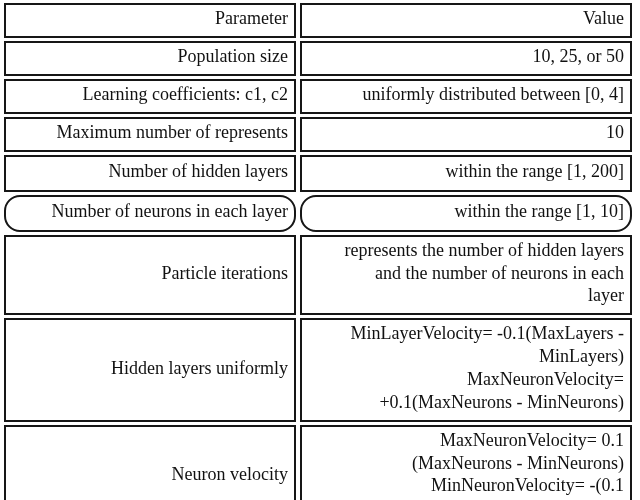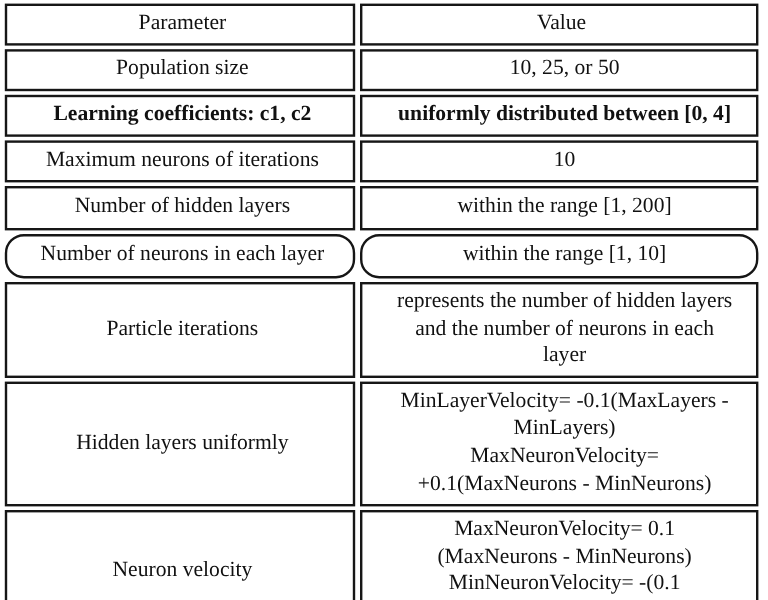--- a/index.html
+++ b/index.html
@@ -17,33 +17,33 @@
     border-spacing: 4px 3px;
     table-layout: fixed;
     width: 636px;
     margin: 0;
   }
   th, td {
     box-sizing: border-box;
     border: 2px solid #161616;
     font-size: 18px;
     font-weight: normal;
-    text-align: center;
+    text-align: right;
     vertical-align: middle;
     padding: 2px 6px 6px 10px;
     line-height: 1.27;
     background: #ffffff;
   }
   td.value-cell {
     white-space: pre-line;
     padding-left: 15px;
   }
   tr.r-header th { height: 31px; }
   tr.r0 td { height: 35px; }
-  tr.r1 td { height: 29px; font-weight: bold; }
+  tr.r1 td { height: 29px; }
   tr.r2 td { height: 35px; }
   tr.r3 td { height: 37px; margin-left: 15px; }
   tr.r4 td { height: 37px; border-radius: 16px; }
   tr.r5 td { height: 66px; }
   tr.r6 td { height: 92px; margin-top: 28px; }
   tr.r7 td { height: 100px; }
 </style>
 </head>
 <body>
 
@@ -61,21 +61,21 @@
   <tbody>
     <tr class="r0">
       <td class="param-cell">Population size</td>
       <td class="value-cell">10, 25, or 50</td>
     </tr>
     <tr class="r1">
       <td class="param-cell">Learning coefficients: c1, c2</td>
       <td class="value-cell">uniformly distributed between [0, 4]</td>
     </tr>
     <tr class="r2">
-      <td class="param-cell">Maximum neurons of iterations</td>
+      <td class="param-cell">Maximum number of represents</td>
       <td class="value-cell">10</td>
     </tr>
     <tr class="r3">
       <td class="param-cell">Number of hidden layers</td>
       <td class="value-cell">within the range [1, 200]</td>
     </tr>
     <tr class="r4">
       <td class="param-cell">Number of neurons in each layer</td>
       <td class="value-cell">within the range [1, 10]</td>
     </tr>

